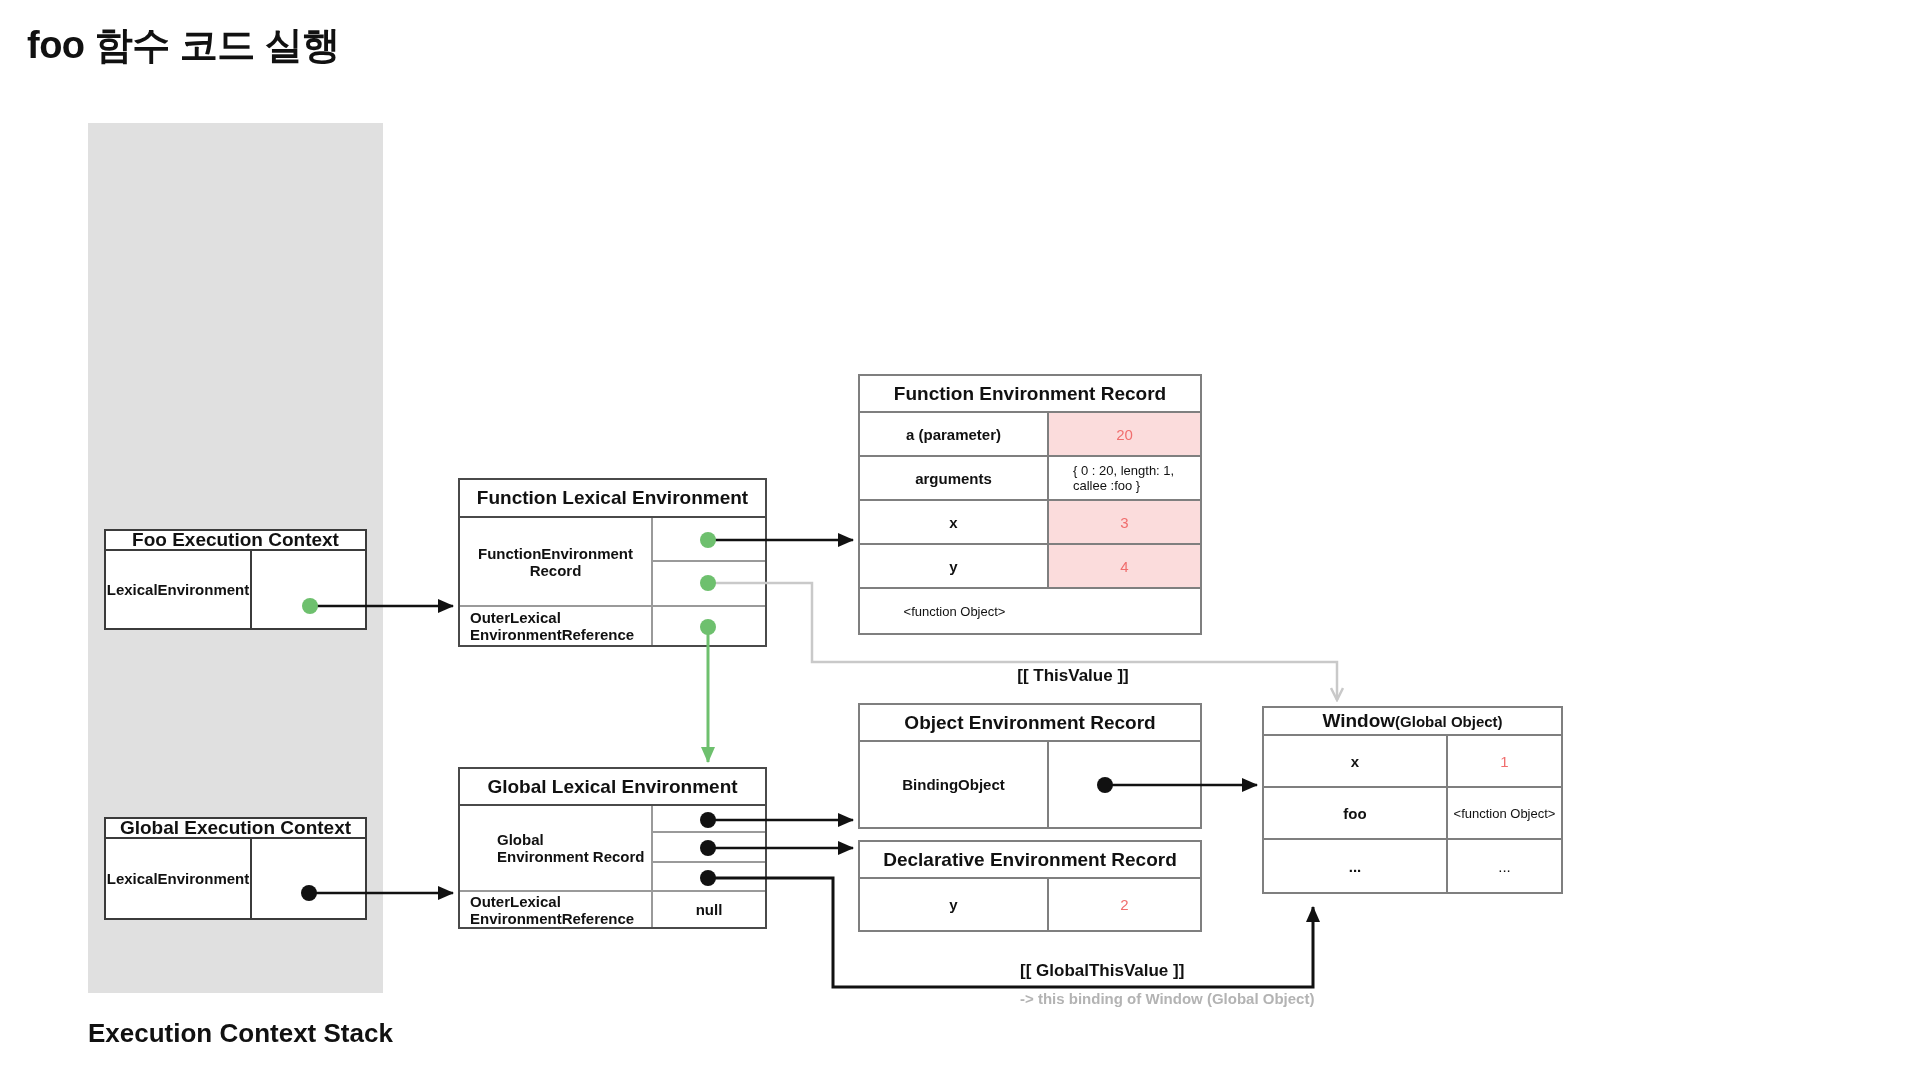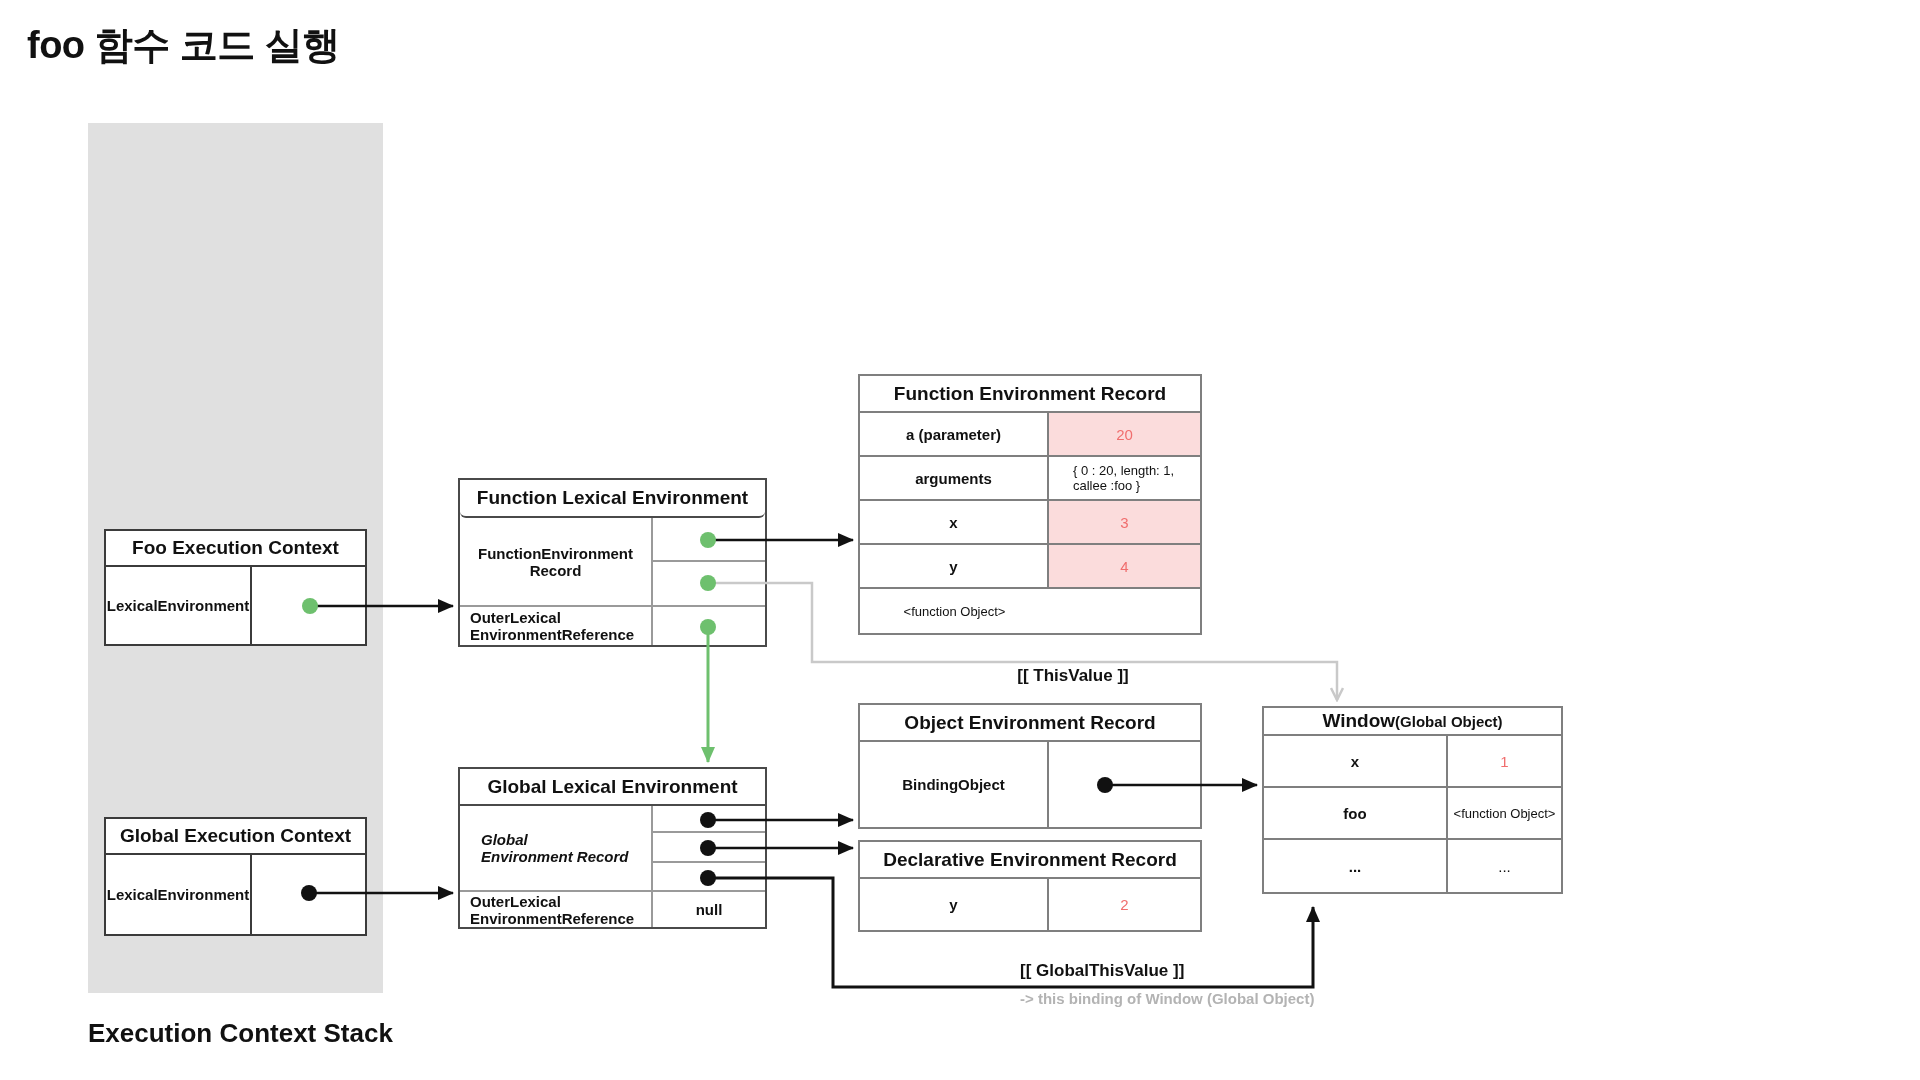--- a/index.html
+++ b/index.html
@@ -7,51 +7,51 @@
               font-family:"Liberation Sans", sans-serif; color:#111; }
   .canvas { position:relative; width:1920px; height:1080px; }
 
   .title { position:absolute; left:27px; top:20px; font-size:38px; font-weight:800; letter-spacing:-0.5px; }
 
   .stack-bg { position:absolute; left:88px; top:123px; width:295px; height:870px; background:#e0e0e0; }
   .stack-label { position:absolute; left:88px; top:1018px; font-size:26px; font-weight:800; }
 
   
   .ec-box { position:absolute; width:263px; background:#fff; border:2px solid #3b3b3b; }
-  .ec-title { height:36px; display:flex; align-items:center; justify-content:center;
+  .ec-title { height:20px; display:flex; align-items:center; justify-content:center;
               font-size:19px; font-weight:800; border-bottom:2px solid #3b3b3b; }
   .ec-row { display:grid; grid-template-columns:146px 1fr; }
   .ec-cell-label { display:flex; align-items:center; justify-content:center;
                    border-right:2px solid #3b3b3b; font-size:15px; font-weight:700; }
   #fooEc { left:104px; top:529px; } #fooEc .ec-row { height:77px; }
   #globalEc { left:104px; top:817px; } #globalEc .ec-row { height:79px; }
 
   
   .env-box { position:absolute; width:309px; background:#fff; border:2px solid #4a4a4a; }
   .env-title { display:flex; align-items:center; justify-content:center;
                font-size:19px; font-weight:800; border-bottom:2px solid #4a4a4a; }
   #fle { left:458px; top:478px; }
-  #fle .env-title { height:38px;border-radius:6px; }
+  #fle .env-title { height:38px; }
   #fle .env-body { display:grid; grid-template-columns:193px 1fr; grid-template-rows:44px 43px 40px; }
   #fle .rec { grid-row:1/3; grid-column:1; border-right:2px solid #9a9a9a;
               display:flex; align-items:center; justify-content:center; text-align:center;
               font-size:15px; font-weight:700; white-space:pre-line; }
   #fle .c1 { grid-row:1; grid-column:2; border-bottom:2px solid #9a9a9a; }
   #fle .c2 { grid-row:2; grid-column:2; }
   #fle .outer { grid-row:3; grid-column:1; border-top:2px solid #9a9a9a; border-right:2px solid #9a9a9a;
                 display:flex; align-items:center; padding-left:10px;
                 font-size:15px; font-weight:700; white-space:pre-line; }
   #fle .c3 { grid-row:3; grid-column:2; border-top:2px solid #9a9a9a; }
 
   #gle { left:458px; top:767px; }
   #gle .env-title { height:37px; }
   #gle .env-body { display:grid; grid-template-columns:193px 1fr; grid-template-rows:27px 30px 27px 37px; }
   #gle .rec { grid-row:1/4; grid-column:1; border-right:2px solid #9a9a9a;
-              display:flex; align-items:center; padding-left:21px;
-              font-size:15px; font-weight:700; white-space:pre-line;font-style:italic; }
+              display:flex; align-items:center; padding-left:37px;
+              font-size:15px; font-weight:700; white-space:pre-line; }
   #gle .c1 { grid-row:1; grid-column:2; border-bottom:2px solid #9a9a9a; }
   #gle .c2 { grid-row:2; grid-column:2; border-bottom:2px solid #9a9a9a; }
   #gle .c3 { grid-row:3; grid-column:2; }
   #gle .outer { grid-row:4; grid-column:1; border-top:2px solid #9a9a9a; border-right:2px solid #9a9a9a;
                 display:flex; align-items:center; padding-left:10px;
                 font-size:15px; font-weight:700; white-space:pre-line; }
   #gle .nullcell { grid-row:4; grid-column:2; border-top:2px solid #9a9a9a;
                    display:flex; align-items:center; justify-content:center;
                    font-size:15px; font-weight:700; }
 

